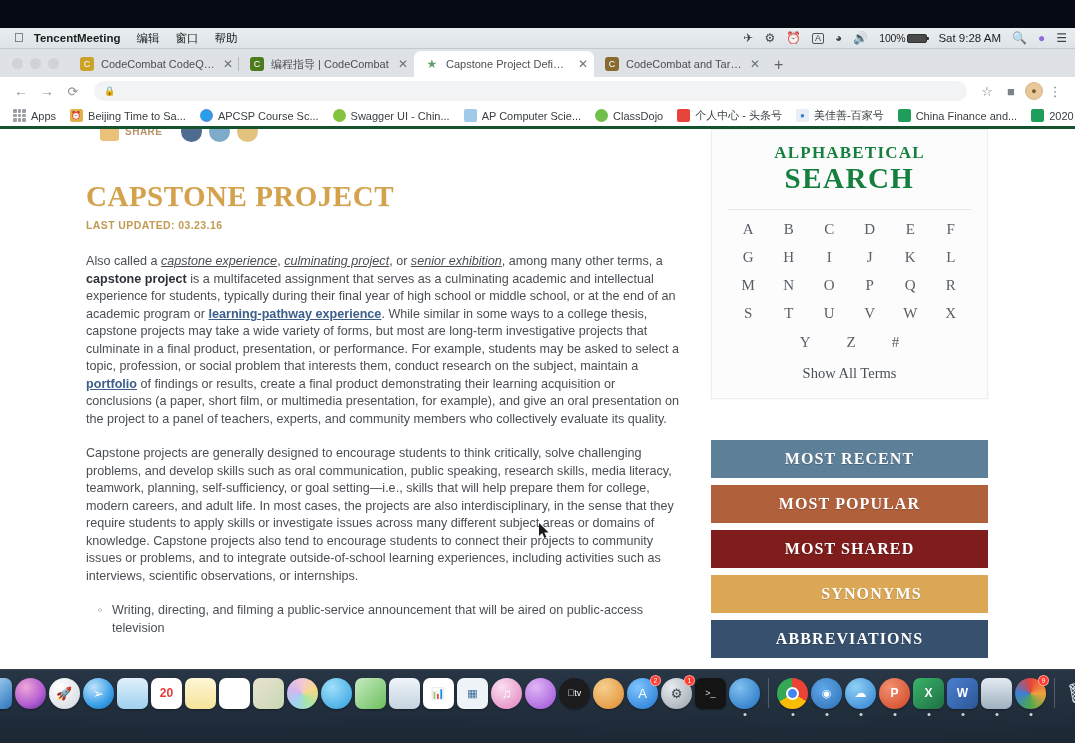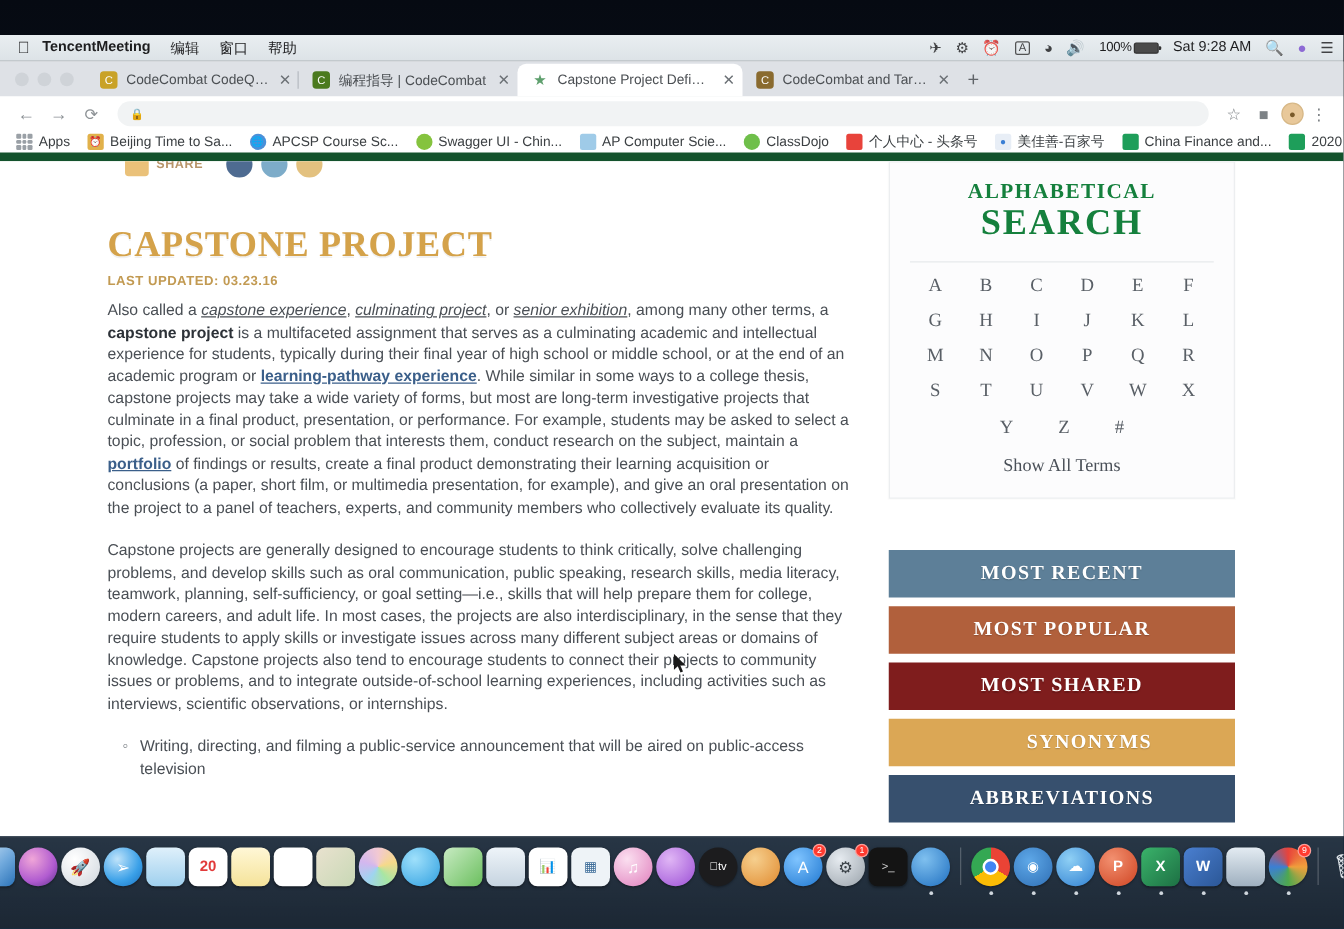--- a/index.html
+++ b/index.html
@@ -141,21 +141,21 @@
     display: inline-flex; align-items: center; justify-content: center;
     font-size: 9px; color: #7a5a2a;
   }
 
   
   .bookmarks {
     height: 24px; background: #fff;
     display: flex; align-items: center;
     padding: 0 6px;
     font-size: 11px; color: #3c4043;
-    border-bottom: 7px solid #14532d;
+    border-bottom: 3px solid #14532d;
     overflow: hidden;
   }
   .bm {
     display: flex; align-items: center; gap: 5px;
     padding: 0 7px; white-space: nowrap; flex: none;
   }
   .bm .bico {
     width: 13px; height: 13px; border-radius: 2px; flex: none;
     display: inline-flex; align-items: center; justify-content: center;
     font-size: 8px; color: #fff; line-height: 1;
@@ -202,21 +202,21 @@
     letter-spacing: .5px;
     color: #d4a24a;
     font-weight: bold;
     margin: 0 0 8px 0;
     line-height: 1.05;
     text-shadow: 0 1px 0 rgba(0,0,0,.06);
   }
   .lastupd {
     font-size: 10.5px; font-weight: bold; color: #c29a52;
     letter-spacing: .4px;
-    margin-bottom: 9px;
+    margin-bottom: 22px;
   }
   .body-p {
     font-size: 12.6px;
     line-height: 17.5px;
     color: #4a4f55;
     margin-bottom: 17px;
     text-align: left;
   }
   .body-p b { color: #2d3238; font-weight: bold; }
   .body-p i { font-style: italic; text-decoration: underline; }

